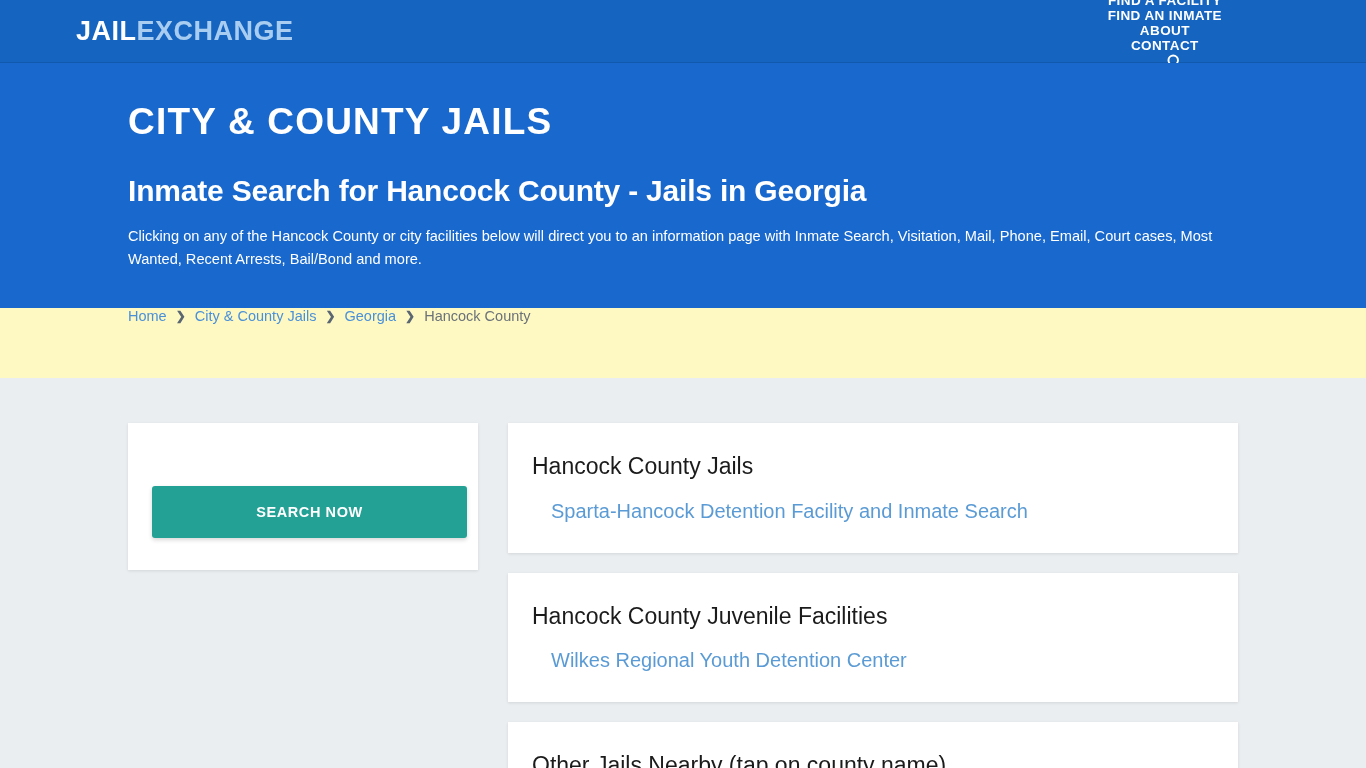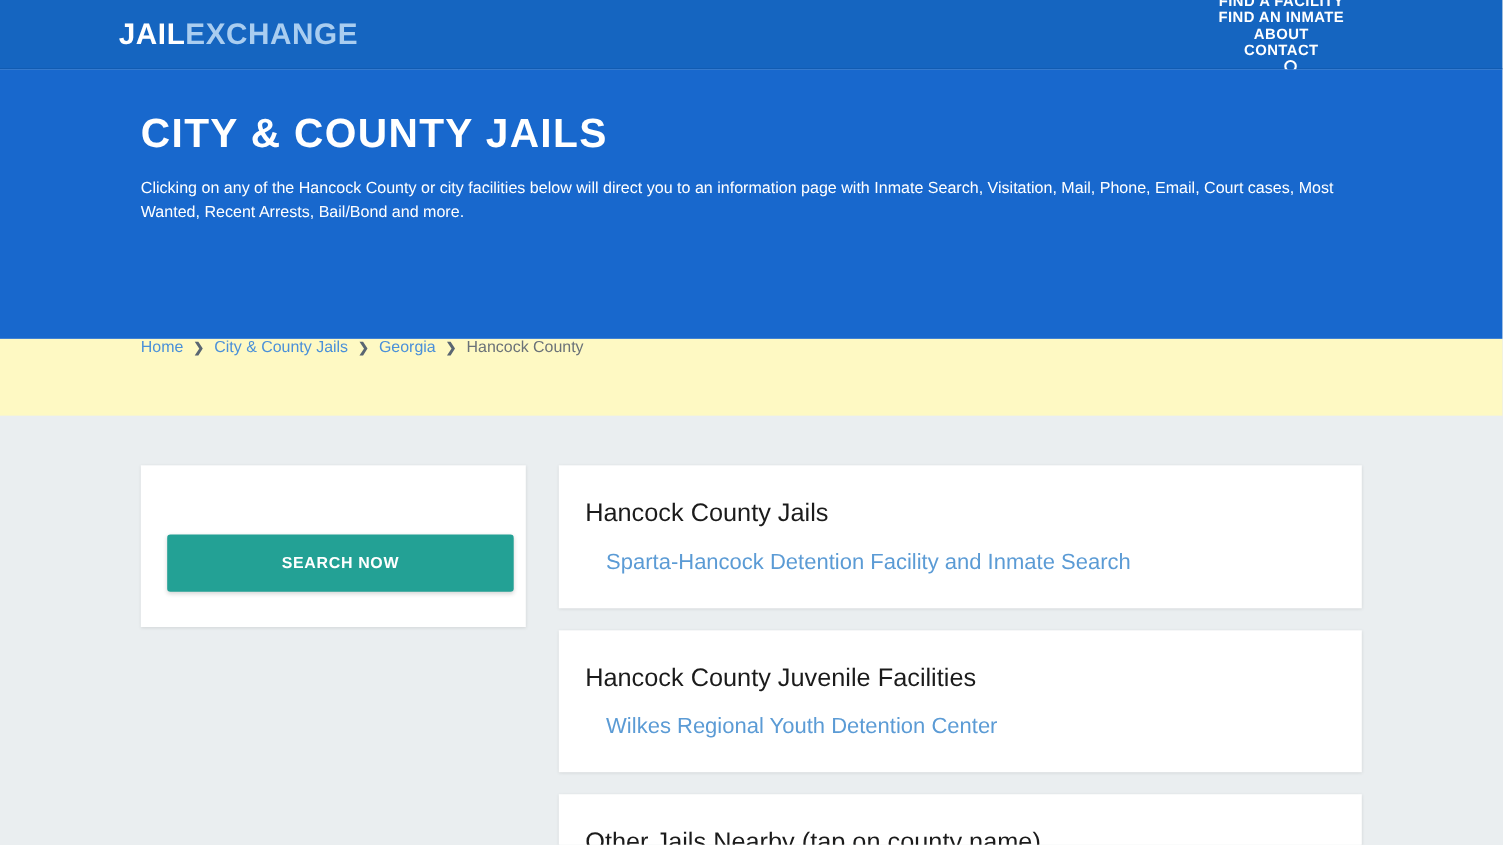--- a/index.html
+++ b/index.html
@@ -17,21 +17,21 @@
   
   .topbar {
     height: 63px;
     background: #1565c0;
     display: flex;
     align-items: center;
     position: relative;
     border-bottom: 1px solid #1159ad;
   }
   .logo {
-    margin-left: 108px;
+    margin-left: 76px;
     font-size: 27px;
     font-weight: bold;
     letter-spacing: 0.5px;
     line-height: 1;
     user-select: none;
   }
   .logo .jail { color: #ffffff; }
   .logo .exchange { color: #a9cdf0; }
 
   .nav {
@@ -211,20 +211,21 @@
       <svg width="17" height="17" viewBox="0 0 20 20" aria-hidden="true">
         <circle cx="8.5" cy="8.5" r="5.6" fill="none" stroke="#ffffff" stroke-width="2.3"></circle>
         <line x1="12.8" y1="12.8" x2="18" y2="18" stroke="#ffffff" stroke-width="2.6" stroke-linecap="round"></line>
       </svg>
     </span>
   </nav>
 </div>
 
 <section class="hero">
   <h1 class="hero-title">CITY &amp; COUNTY JAILS</h1>
+  <h2 class="hero-sub">Inmate Search for Hancock County - Jails in Georgia</h2>
   <p class="hero-desc">Clicking on any of the Hancock County or city facilities below will direct you to an information page with Inmate Search, Visitation, Mail, Phone, Email, Court cases, Most Wanted, Recent Arrests, Bail/Bond and more.</p>
 </section>
 
 <div class="crumb-band">
   <div class="crumb">
     <a>Home</a>
     <span class="sep">❯</span>
     <a>City &amp; County Jails</a>
     <span class="sep">❯</span>
     <a>Georgia</a>

